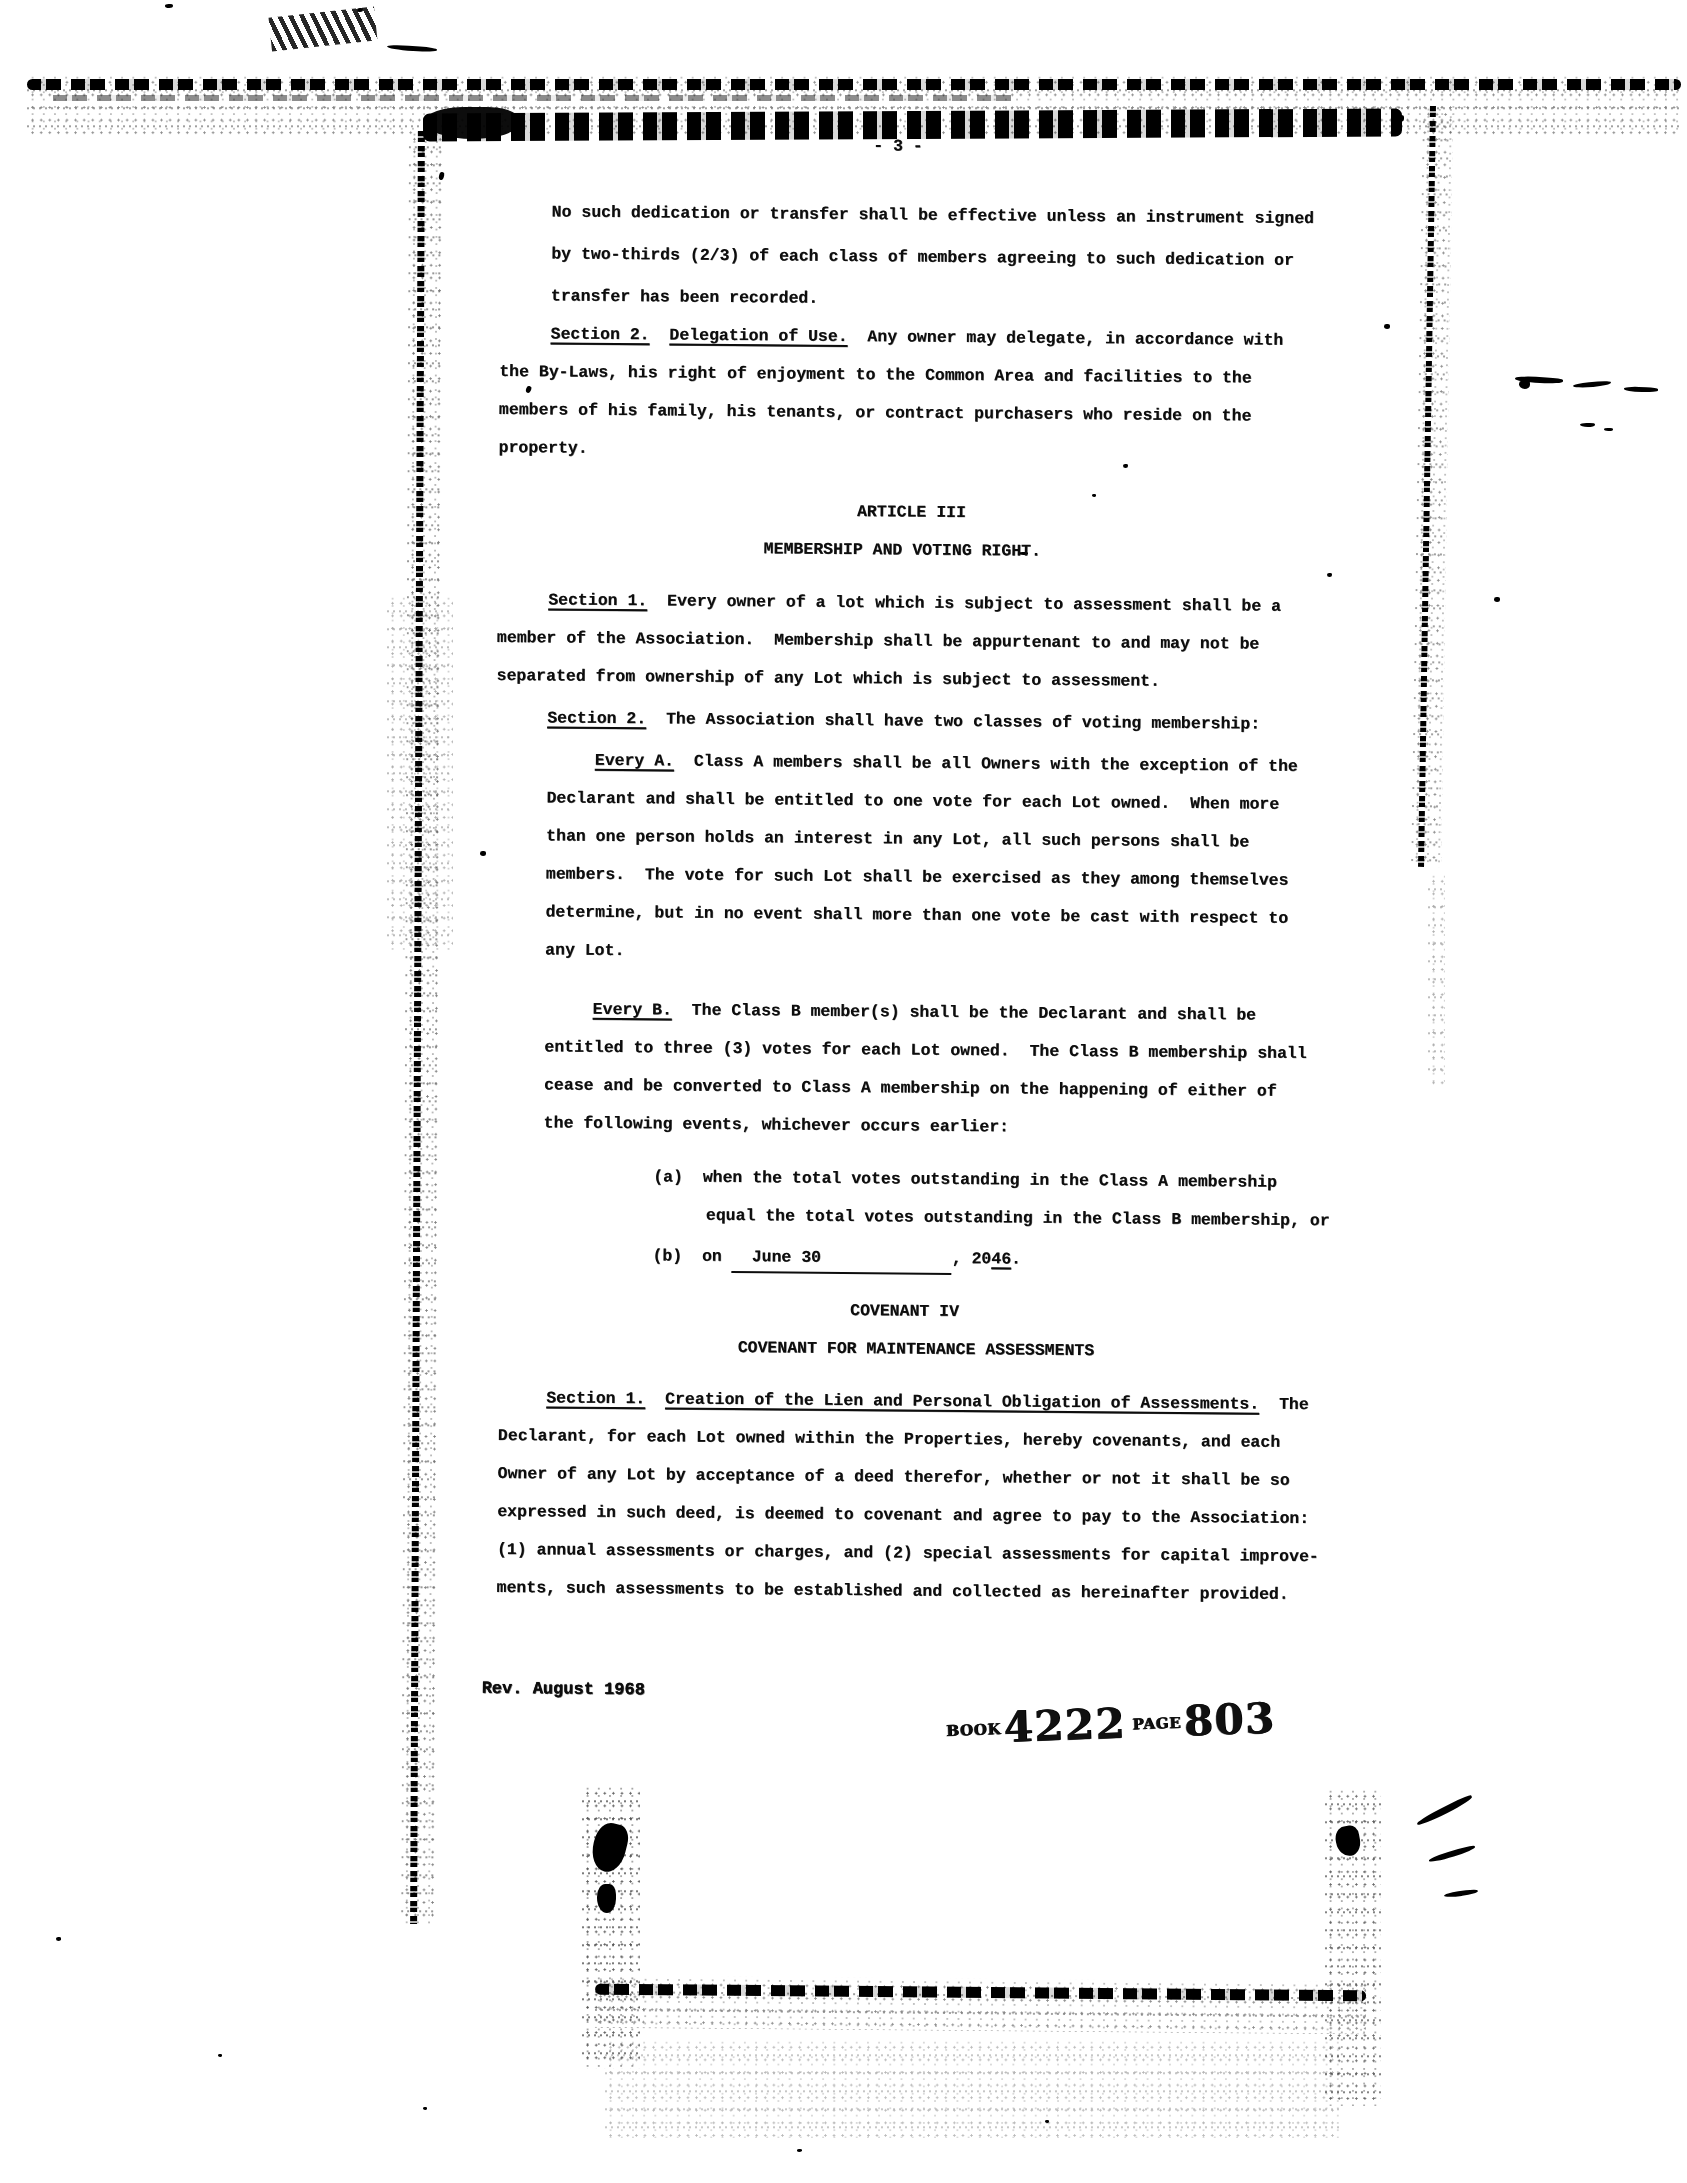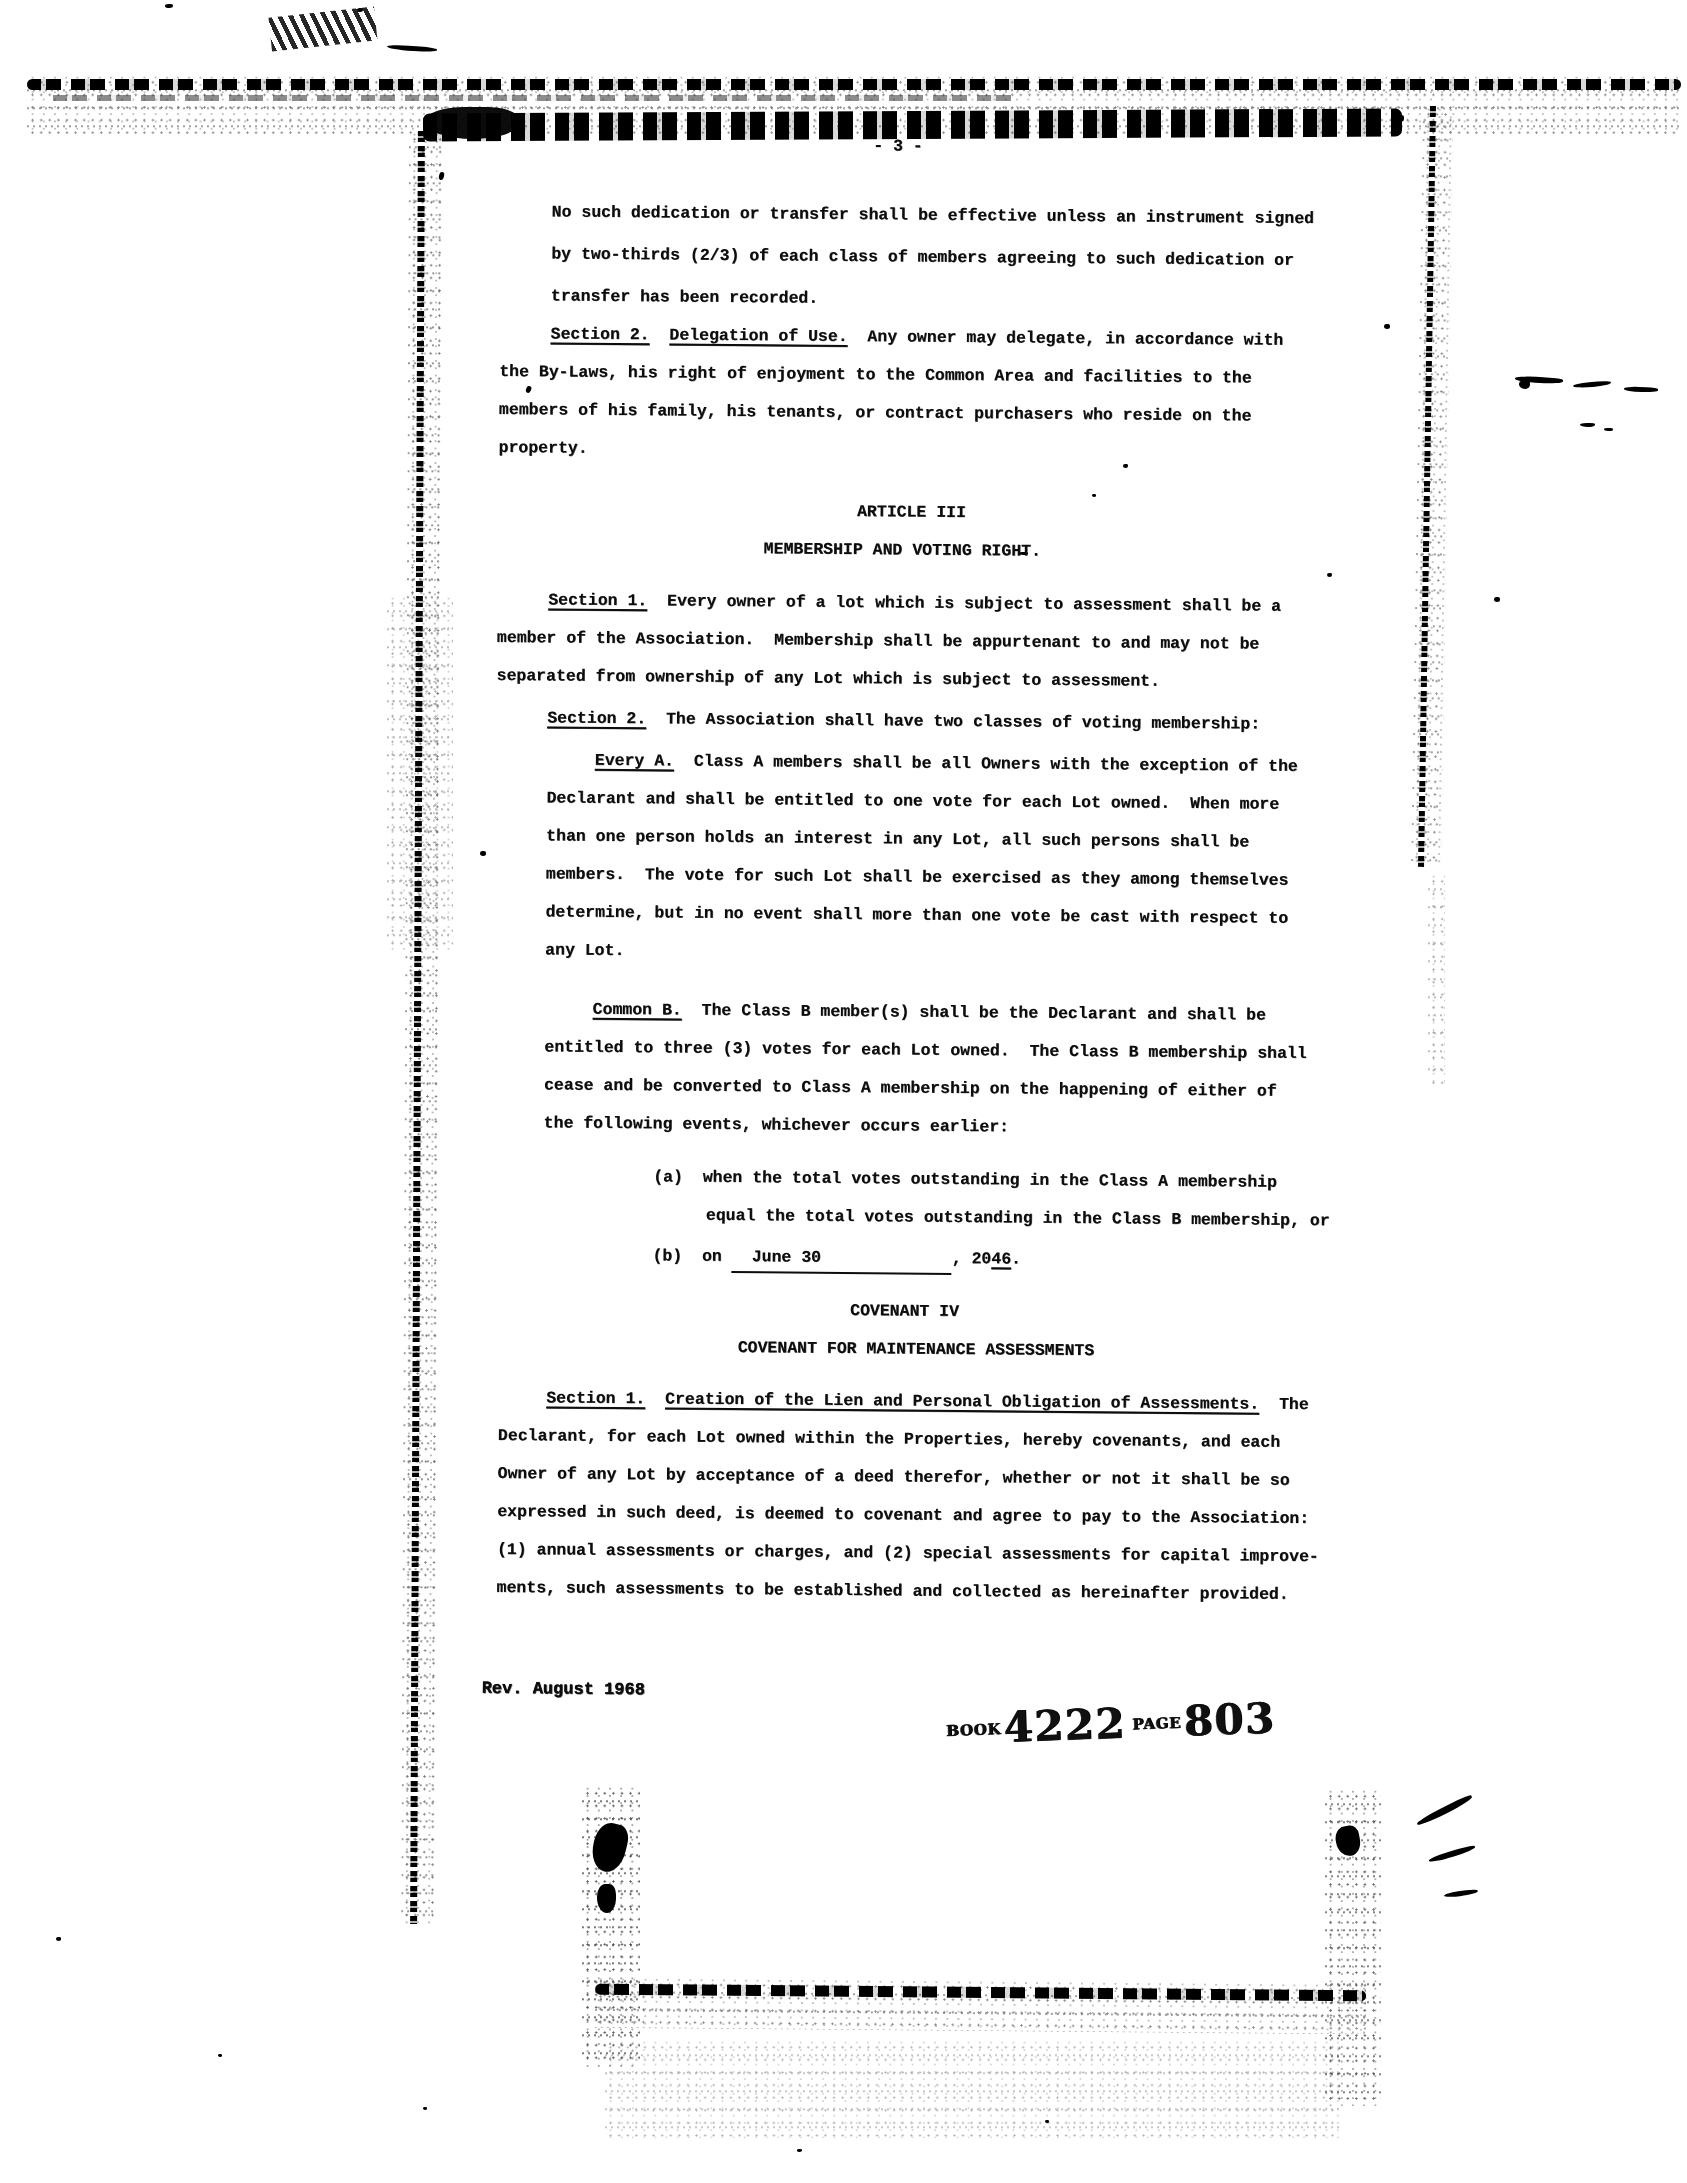--- a/index.html
+++ b/index.html
@@ -135,21 +135,21 @@
     <div class="blk" style="left:552px;top:741px;">
       <div class="ln" style="margin-left:48px;"><span class="u">Every A.</span><span>  Class A members shall be all Owners with the exception of the</span></div>
       <div class="ln">Declarant and shall be entitled to one vote for each Lot owned.  When more</div>
       <div class="ln">than one person holds an interest in any Lot, all such persons shall be</div>
       <div class="ln">members.  The vote for such Lot shall be exercised as they among themselves</div>
       <div class="ln">determine, but in no event shall more than one vote be cast with respect to</div>
       <div class="ln">any Lot.</div>
     </div>
 
     <div class="blk" style="left:552px;top:990px;">
-      <div class="ln" style="margin-left:48px;"><span class="u">Common B.</span><span>  The Class B member(s) shall be the Declarant and shall be</span></div>
+      <div class="ln" style="margin-left:48px;"><span class="u">Every B.</span><span>  The Class B member(s) shall be the Declarant and shall be</span></div>
       <div class="ln">entitled to three (3) votes for each Lot owned.  The Class B membership shall</div>
       <div class="ln">cease and be converted to Class A membership on the happening of either of</div>
       <div class="ln">the following events, whichever occurs earlier:</div>
     </div>
 
     <div class="blk" style="left:662px;top:1157px;">
       <div class="ln">(a)  when the total votes outstanding in the Class A membership</div>
       <div class="ln" style="margin-left:53px;">equal the total votes outstanding in the Class B membership, or</div>
     </div>
 

